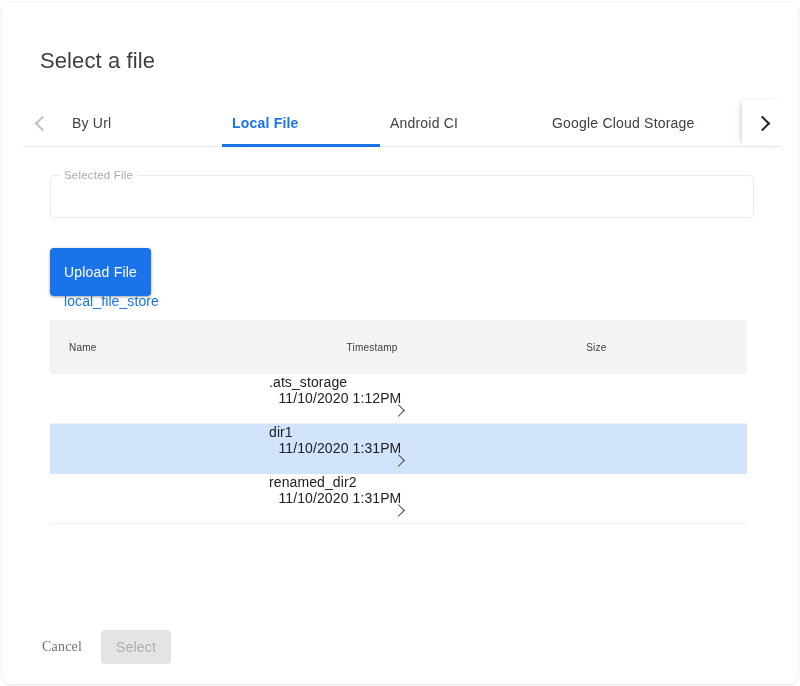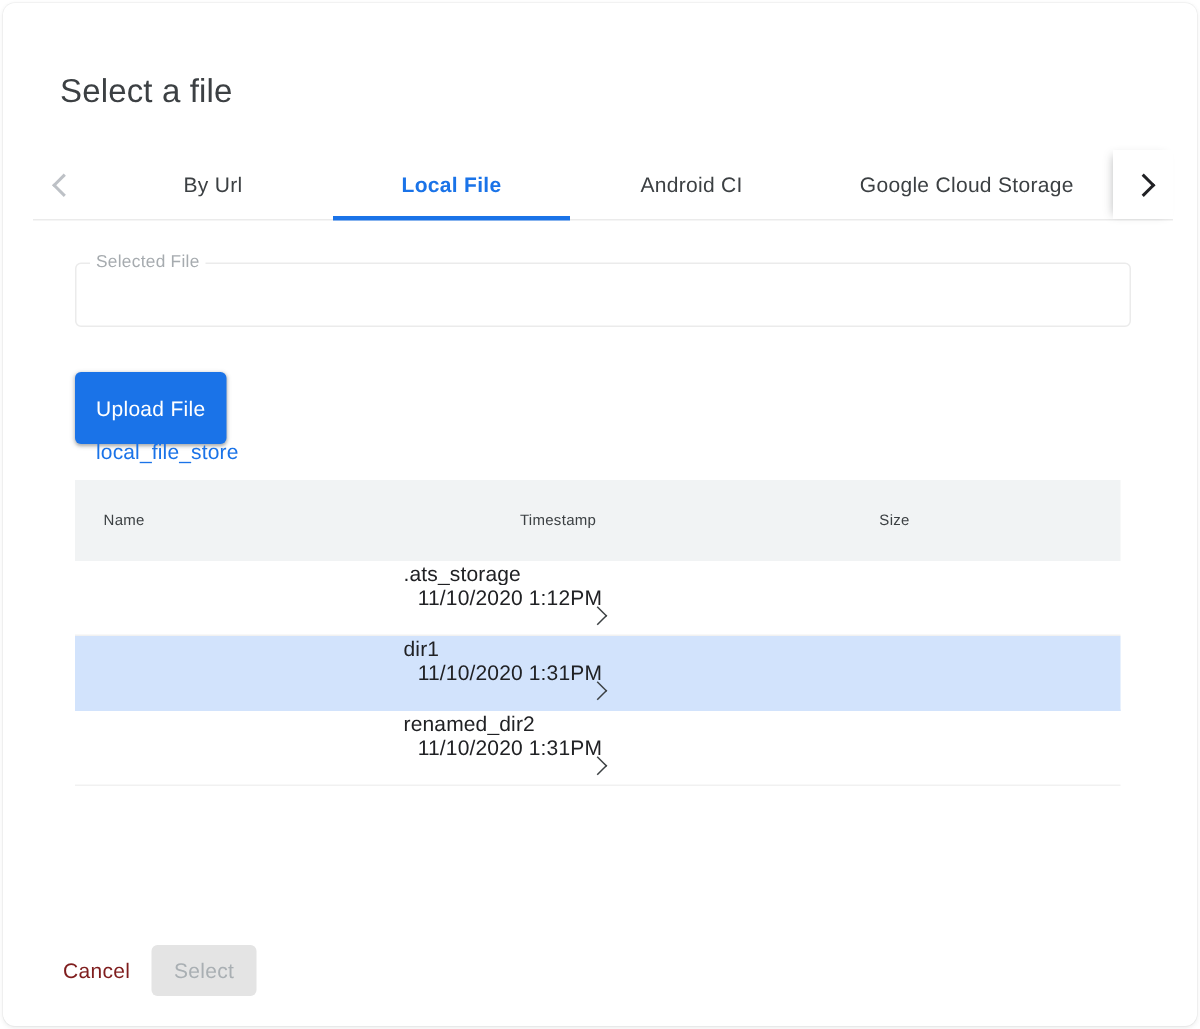--- a/index.html
+++ b/index.html
@@ -92,21 +92,20 @@
     top: 0;
     right: 40px;
     height: 46px;
     display: flex;
     align-items: stretch;
   }
   .tab {
     flex: 0 0 auto;
     display: flex;
     align-items: center;
-    justify-content: center;
     font-size: 14px;
     color: #3c4043;
     letter-spacing: 0.2px;
     cursor: pointer;
     position: relative;
     white-space: nowrap;
     padding: 0 10px;
     box-sizing: border-box;
   }
   .tab.w1 { width: 160px; }
@@ -250,22 +249,22 @@
   
   .cancel-btn {
     position: absolute;
     left: 28px;
     top: 629px;
     height: 32px;
     padding: 0 12px;
     background: transparent;
     border: 0;
     border-radius: 4px;
-    color: #7f1d1d;
-    font-family: Liberation Sans, sans-serif;
+    color: #737373;
+    font-family: Liberation Serif, serif;
     font-size: 14px;
     letter-spacing: 0.2px;
     cursor: pointer;
   }
   .select-btn {
     position: absolute;
     left: 99px;
     top: 628px;
     width: 70px;
     height: 34px;

